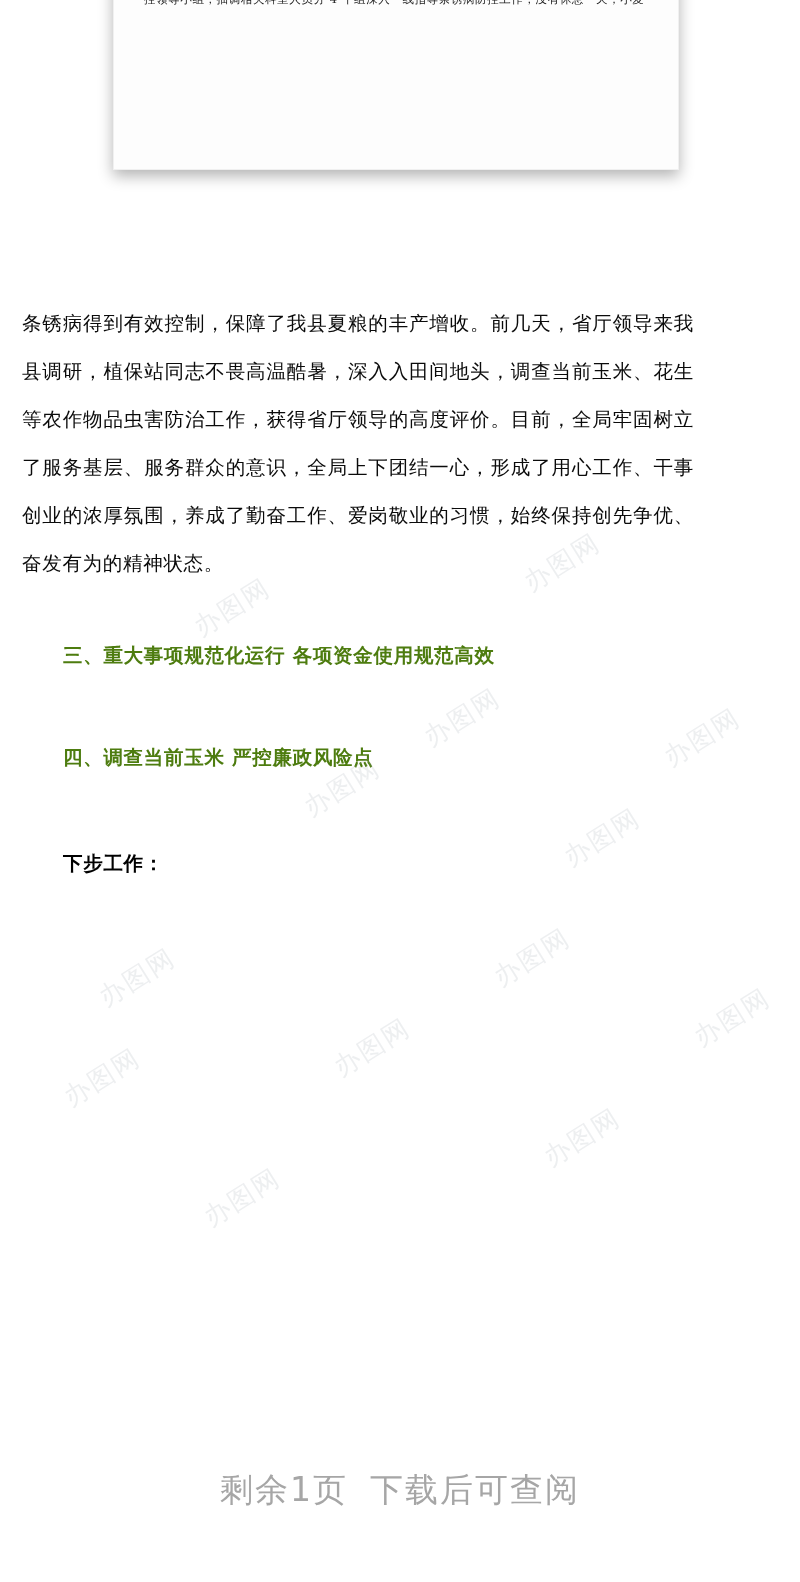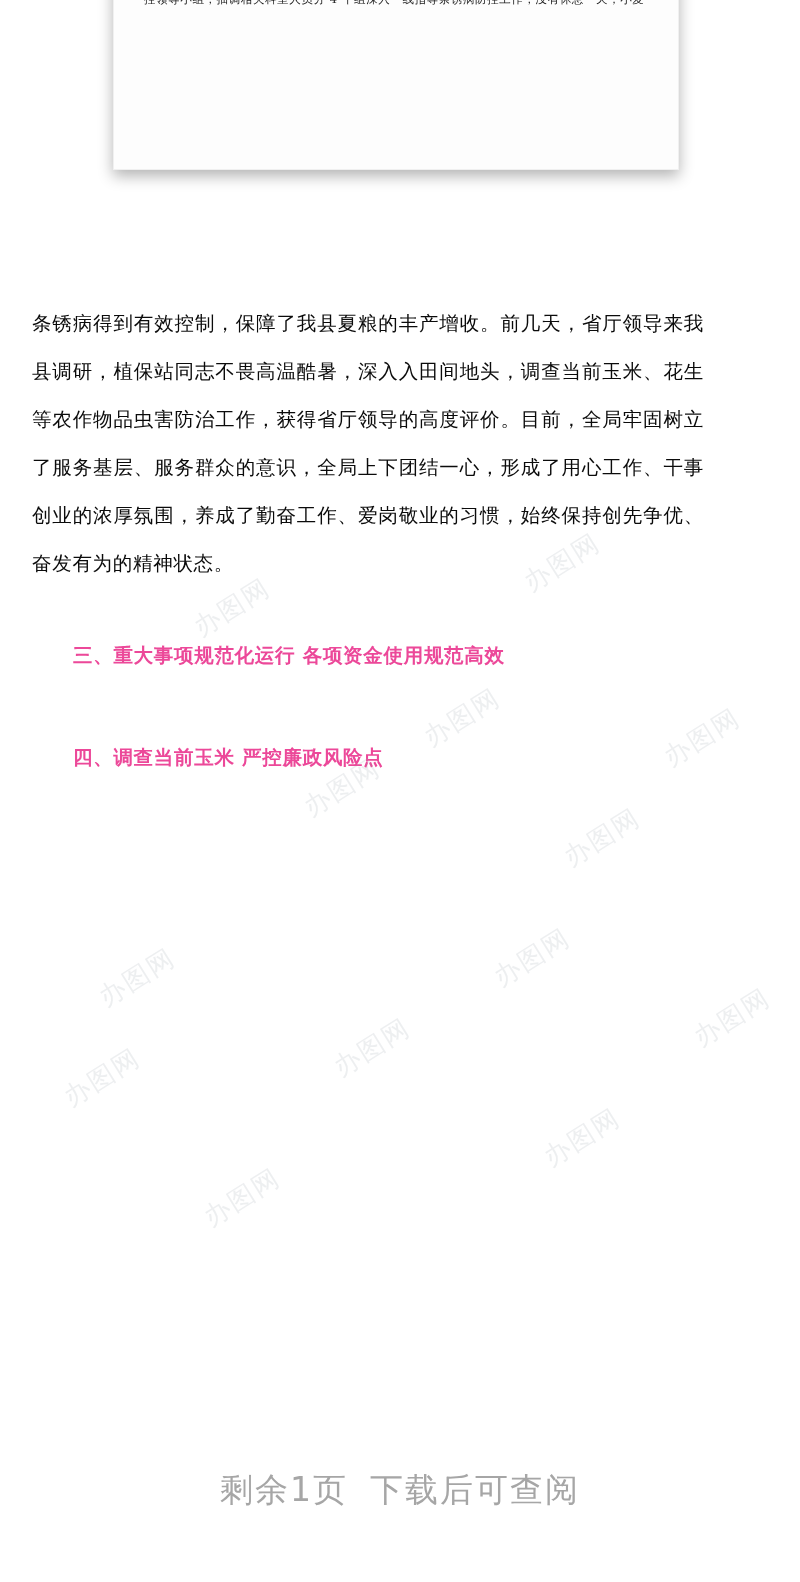--- a/index.html
+++ b/index.html
@@ -39,21 +39,21 @@
     line-height: 30px;
     letter-spacing: 0.6px;
     color: #1a1a1a;
     white-space: nowrap;
     overflow: hidden;
   }
 
   
   .doc-body {
     position: absolute;
-    left: 10px;
+    left: 0;
     top: 300px;
     width: 716px;
     padding: 0 22px;
     box-sizing: border-box;
   }
 
   .para {
     font-size: 19.5px;
     line-height: 48px;
     letter-spacing: 0.7px;
@@ -65,21 +65,21 @@
   }
   .para.indent {
     text-indent: 41px;
   }
 
   .heading {
     font-size: 19.5px;
     line-height: 48px;
     letter-spacing: 0.7px;
     font-weight: bold;
-    color: #ec4899;
+    color: #4d7c0f;
     text-indent: 41px;
     margin: 24px 0 10px 0;
   }
 
   .subhead {
     font-size: 19.5px;
     line-height: 48px;
     letter-spacing: 0.7px;
     font-weight: bold;
     color: #000000;
@@ -149,20 +149,21 @@
   <h3 class="heading">三、重大事项规范化运行  各项资金使用规范高效</h3>
 
 
   <div class="spacer-sm"></div>
 
   <h3 class="heading">四、调查当前玉米  严控廉政风险点</h3>
 
 
   <div class="spacer-sm"></div>
 
+  <h3 class="subhead">下步工作：</h3>
 
 
 </div>
 
 <div class="wm-layer">
   <div class="wm" style="left:520px; top:545px;">办图网</div>
   <div class="wm" style="left:190px; top:590px;">办图网</div>
   <div class="wm" style="left:420px; top:700px;">办图网</div>
   <div class="wm" style="left:660px; top:720px;">办图网</div>
   <div class="wm" style="left:300px; top:770px;">办图网</div>

